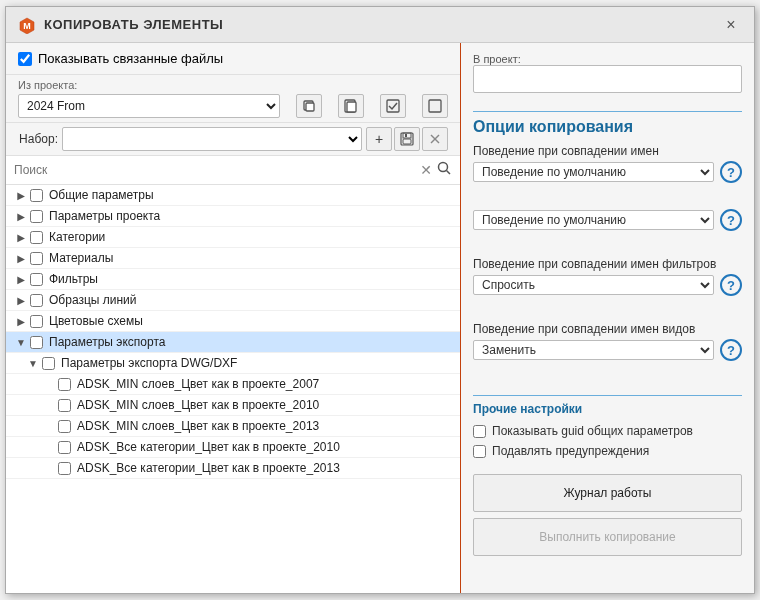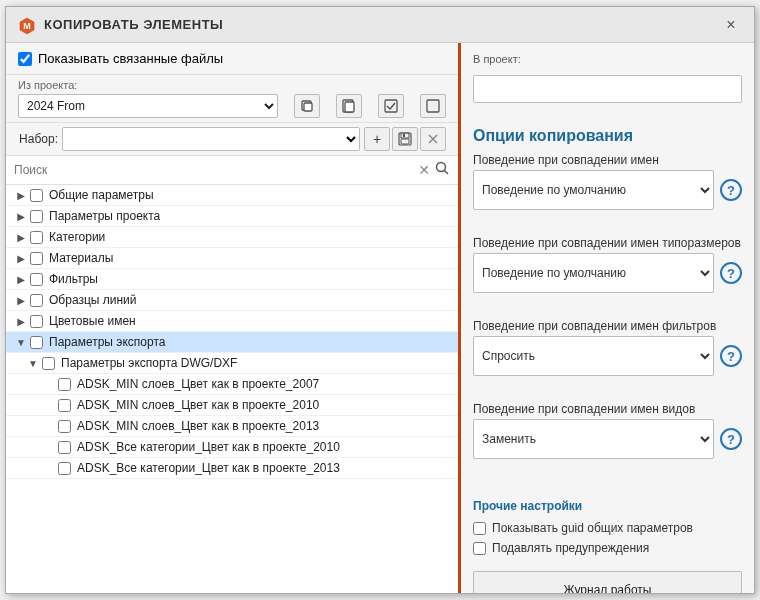--- a/index.html
+++ b/index.html
@@ -67,21 +67,21 @@
     }
     .dialog-body {
       display: flex;
       flex: 1;
       overflow: hidden;
     }
     .left-panel {
       flex: 0 0 455px;
       display: flex;
       flex-direction: column;
-      border-right: 3px solid #c2410c;
+      border-right: 1px solid #c2410c;
       background: #f5f5f5;
     }
     .right-panel {
       flex: 1;
       display: flex;
       flex-direction: column;
       padding: 10px 12px;
       background: #f5f5f5;
       overflow-y: auto;
     }
@@ -222,21 +222,21 @@
     }
     .tree-item.level-1 { padding-left: 20px; }
     .tree-item.level-2 { padding-left: 36px; }
     
     .to-project-section {
       margin-bottom: 10px;
     }
     .to-project-label {
       font-size: 11px;
       color: #555;
-      margin-bottom: 10px;
+      margin-bottom: 0;
     }
     .to-project-input {
       width: 100%;
       height: 28px;
       border: 1px solid #bbb;
       background: white;
       border-radius: 2px;
       padding: 0 6px;
       font-size: 12px;
       color: #333;
@@ -260,21 +260,21 @@
       color: #333;
       margin-bottom: 3px;
     }
     .option-row {
       display: flex;
       align-items: center;
       gap: 6px;
     }
     .option-select {
       flex: 1;
-      height: 40px;
+      height: 20px;
       border: 1px solid #bbb;
       background: white;
       border-radius: 2px;
       padding: 0 4px;
       font-size: 12px;
       color: #333;
     }
     .help-btn {
       width: 22px;
       height: 22px;
@@ -458,21 +458,21 @@
           <span class="tree-label">Фильтры</span>
         </div>
         <div class="tree-item">
           <span class="expand-arrow">▶</span>
           <input type="checkbox" class="tree-checkbox" style="">
           <span class="tree-label">Образцы линий</span>
         </div>
         <div class="tree-item">
           <span class="expand-arrow">▶</span>
           <input type="checkbox" class="tree-checkbox" style="">
-          <span class="tree-label">Цветовые имен</span>
+          <span class="tree-label">Цветовые схемы</span>
         </div>
 
         <div class="tree-item selected">
           <span class="expand-arrow">▼</span>
           <input type="checkbox" class="tree-checkbox" style="">
           <span class="tree-label">Параметры экспорта</span>
         </div>
 
         <div class="tree-item level-1">
           <span class="expand-arrow">▼</span>
@@ -522,21 +522,20 @@
         <div class="option-label">Поведение при совпадении имен</div>
         <div class="option-row">
           <select class="option-select">
             <option>Поведение по умолчанию</option>
           </select>
           <div class="help-btn">?</div>
         </div>
       </div>
 
       <div class="option-group">
-        <div class="option-label">Поведение при совпадении имен типоразмеров</div>
         <div class="option-row">
           <select class="option-select">
             <option>Поведение по умолчанию</option>
           </select>
           <div class="help-btn">?</div>
         </div>
       </div>
 
       <div class="option-group">
         <div class="option-label">Поведение при совпадении имен фильтров</div>

